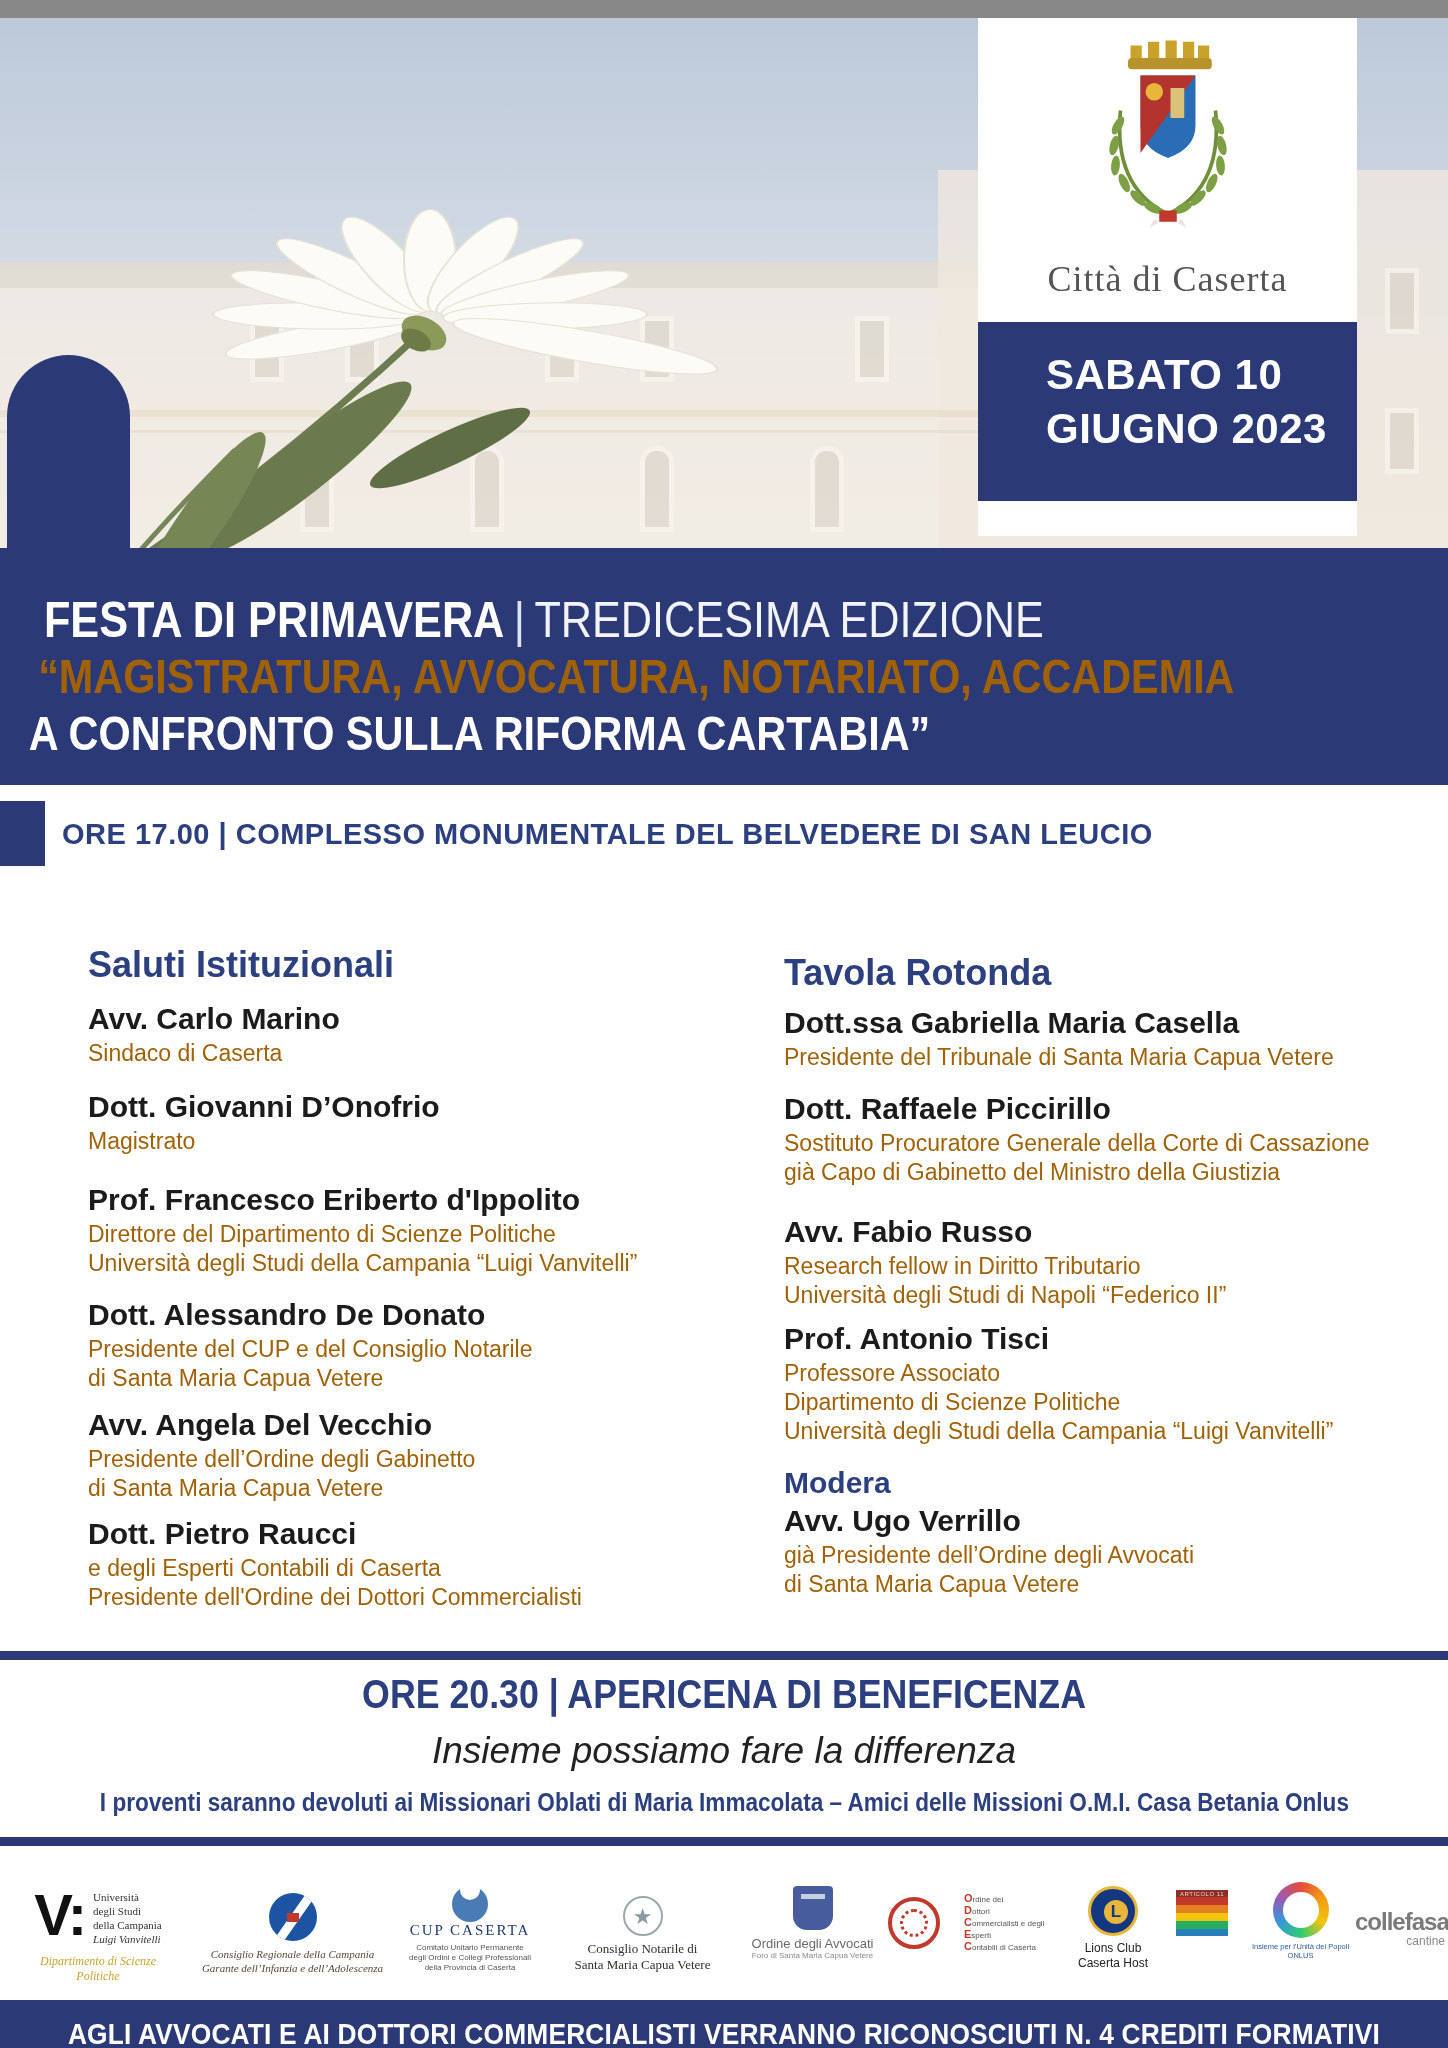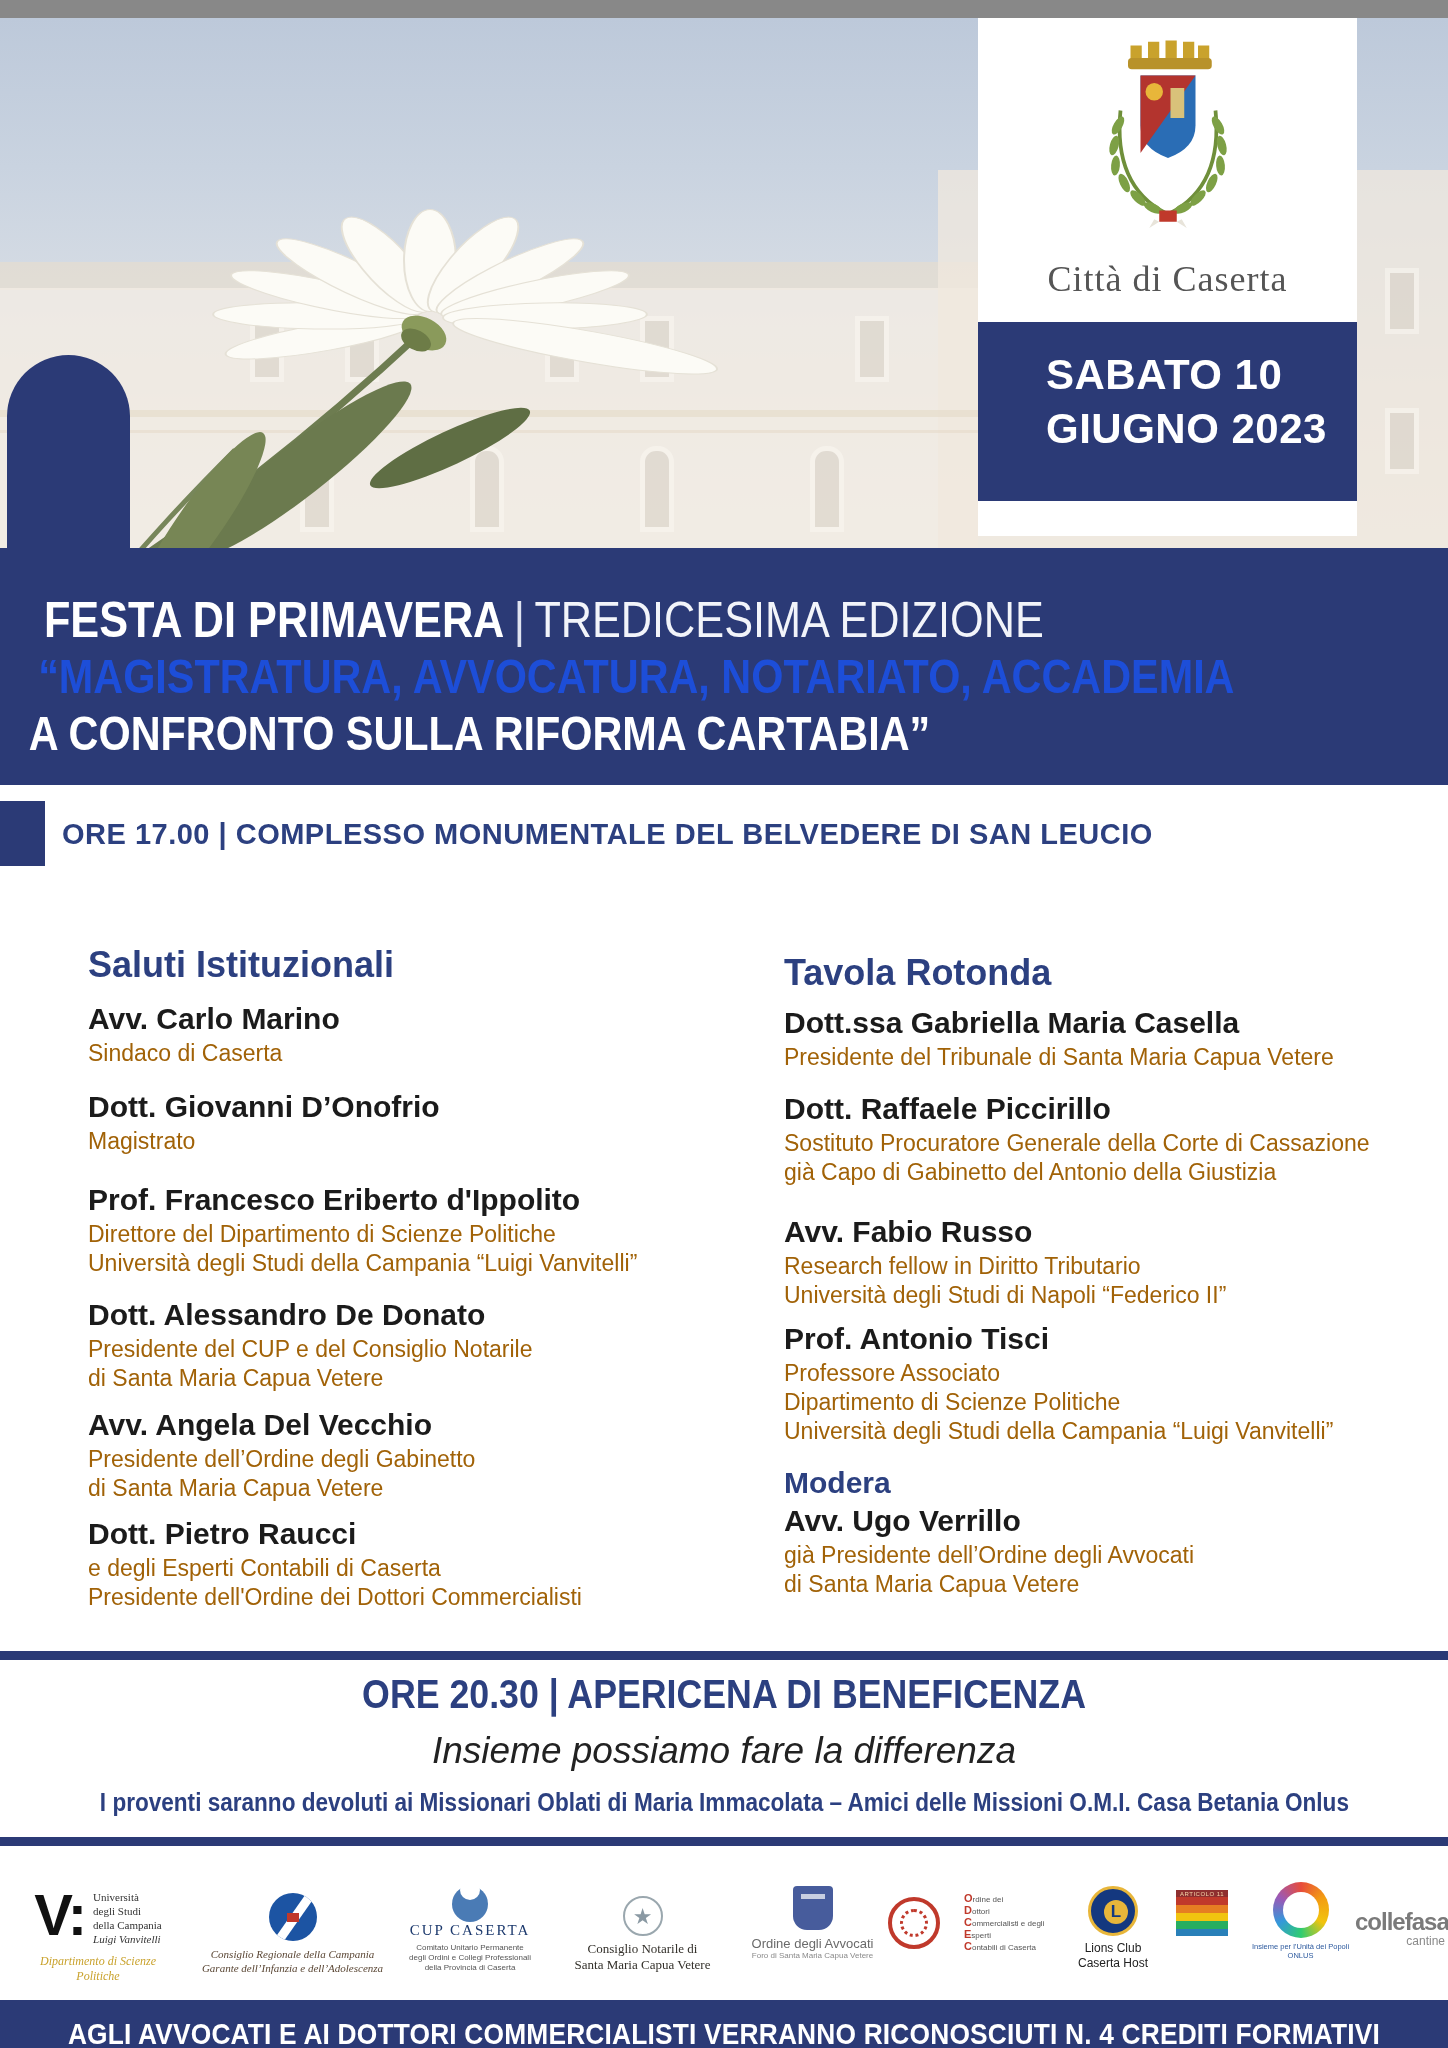--- a/index.html
+++ b/index.html
@@ -190,21 +190,21 @@
     <div class="date-box">
       <div class="date-line">SABATO 10</div>
       <div class="date-line">GIUGNO 2023</div>
     </div>
   </div>
 
   <div class="band"></div>
   <div class="band-l1" style="color:#fff">
     <span class="cond"><b>FESTA DI PRIMAVERA</b><span class="sep">|</span><span class="light">TREDICESIMA EDIZIONE</span></span>
   </div>
-  <div class="band-l2" style="color:#1d4ed8"><span class="cond">“MAGISTRATURA, AVVOCATURA, NOTARIATO, ACCADEMIA</span></div>
+  <div class="band-l2" style="color:#a16207"><span class="cond">“MAGISTRATURA, AVVOCATURA, NOTARIATO, ACCADEMIA</span></div>
   <div class="band-l3" style="color:#fff"><span class="cond">A CONFRONTO SULLA RIFORMA CARTABIA”</span></div>
 
   <div class="venue-square"></div>
   <div class="venue">ORE 17.00 | COMPLESSO MONUMENTALE DEL BELVEDERE DI SAN LEUCIO</div>
 
   <div class="col-heading" style="left:88px; top:926px;">Saluti Istituzionali</div>
 
   <div class="entry" style="left:88px; top:984px;">
     <div class="nm">Avv. Carlo Marino</div>
     <div class="rl">Sindaco di Caserta</div>
@@ -236,21 +236,21 @@
 
   <div class="col-heading" style="left:784px; top:934px;">Tavola Rotonda</div>
 
   <div class="entry" style="left:784px; top:988px;">
     <div class="nm">Dott.ssa Gabriella Maria Casella</div>
     <div class="rl">Presidente del Tribunale di Santa Maria Capua Vetere</div>
   </div>
   <div class="entry" style="left:784px; top:1074px;">
     <div class="nm">Dott. Raffaele Piccirillo</div>
     <div class="rl">Sostituto Procuratore Generale della Corte di Cassazione</div>
-    <div class="rl">già Capo di Gabinetto del Antonio della Giustizia</div>
+    <div class="rl">già Capo di Gabinetto del Ministro della Giustizia</div>
   </div>
   <div class="entry" style="left:784px; top:1197px;">
     <div class="nm">Avv. Fabio Russo</div>
     <div class="rl">Research fellow in Diritto Tributario</div>
     <div class="rl">Università degli Studi di Napoli “Federico II”</div>
   </div>
   <div class="entry" style="left:784px; top:1304px;">
     <div class="nm">Prof. Antonio Tisci</div>
     <div class="rl">Professore Associato</div>
     <div class="rl">Dipartimento di Scienze Politiche</div>

